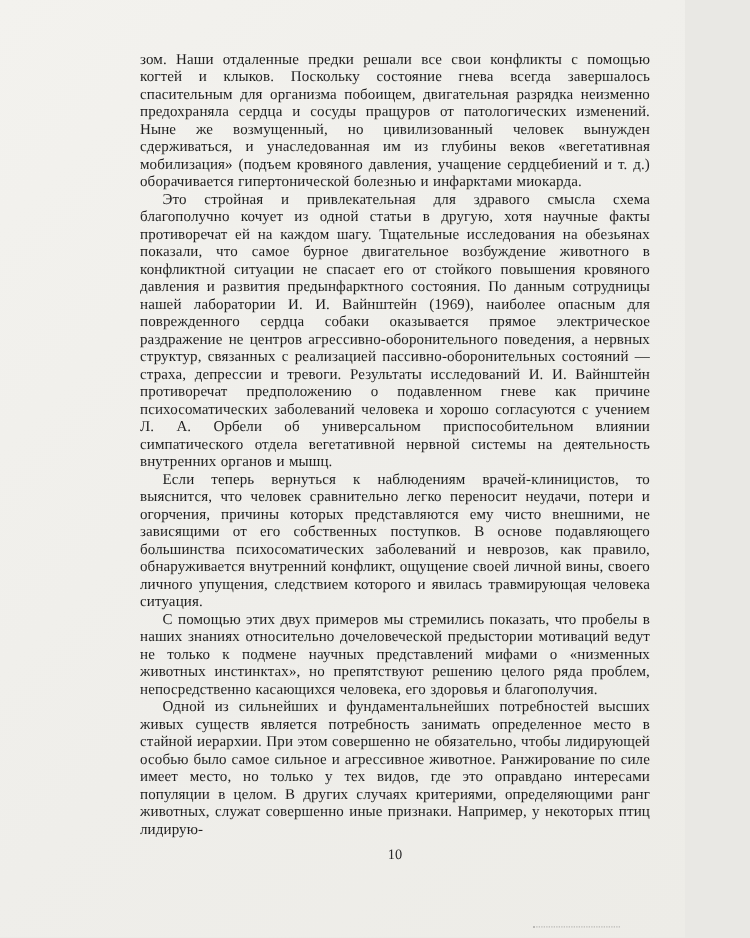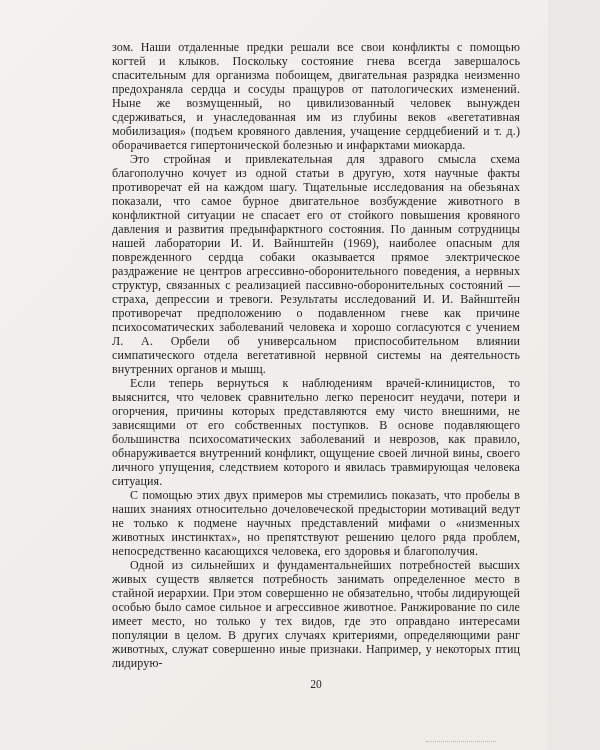--- a/index.html
+++ b/index.html
@@ -62,16 +62,16 @@
 </head>
 <body>
 
 <div class="scan-page">
   <div class="text-block">
     <p class="para no-indent">зом. Наши отдаленные предки решали все свои конфликты с помощью когтей и клыков. Поскольку состояние гнева всегда завершалось спасительным для организма побоищем, двигательная разрядка неизменно предохраняла сердца и сосуды пращуров от патологических изменений. Ныне же возмущенный, но цивилизованный человек вынужден сдерживаться, и унаследованная им из глубины веков «вегетативная мобилизация» (подъем кровяного давления, учащение сердцебиений и т. д.) оборачивается гипертонической болезнью и инфарктами миокарда.</p>
     <p class="para">Это стройная и привлекательная для здравого смысла схема благополучно кочует из одной статьи в другую, хотя научные факты противоречат ей на каждом шагу. Тщательные исследования на обезьянах показали, что самое бурное двигательное возбуждение животного в конфликтной ситуации не спасает его от стойкого повышения кровяного давления и развития предынфарктного состояния. По данным сотрудницы нашей лаборатории И. И. Вайнштейн (1969), наиболее опасным для поврежденного сердца собаки оказывается прямое электрическое раздражение не центров агрессивно-оборонительного поведения, а нервных структур, связанных с реализацией пассивно-оборонительных состояний — страха, депрессии и тревоги. Результаты исследований И. И. Вайнштейн противоречат предположению о подавленном гневе как причине психосоматических заболеваний человека и хорошо согласуются с учением Л. А. Орбели об универсальном приспособительном влиянии симпатического отдела вегетативной нервной системы на деятельность внутренних органов и мышц.</p>
     <p class="para">Если теперь вернуться к наблюдениям врачей-клиницистов, то выяснится, что человек сравнительно легко переносит неудачи, потери и огорчения, причины которых представляются ему чисто внешними, не зависящими от его собственных поступков. В основе подавляющего большинства психосоматических заболеваний и неврозов, как правило, обнаруживается внутренний конфликт, ощущение своей личной вины, своего личного упущения, следствием которого и явилась травмирующая человека ситуация.</p>
     <p class="para">С помощью этих двух примеров мы стремились показать, что пробелы в наших знаниях относительно дочеловеческой предыстории мотиваций ведут не только к подмене научных представлений мифами о «низменных животных инстинктах», но препятствуют решению целого ряда проблем, непосредственно касающихся человека, его здоровья и благополучия.</p>
     <p class="para">Одной из сильнейших и фундаментальнейших потребностей высших живых существ является потребность занимать определенное место в стайной иерархии. При этом совершенно не обязательно, чтобы лидирующей особью было самое сильное и агрессивное животное. Ранжирование по силе имеет место, но только у тех видов, где это оправдано интересами популяции в целом. В других случаях критериями, определяющими ранг животных, служат совершенно иные признаки. Например, у некоторых птиц лидирую-</p>
-    <div class="page-number">20</div>
+    <div class="page-number">10</div>
   </div>
   <div class="scan-artifact"></div>
 </div>
 
 </body></html>

